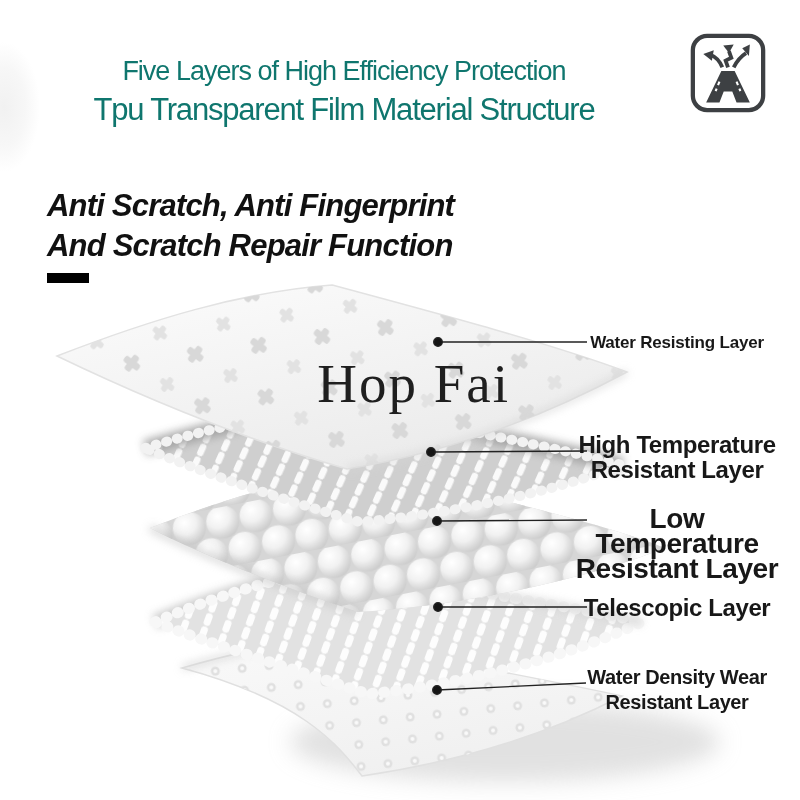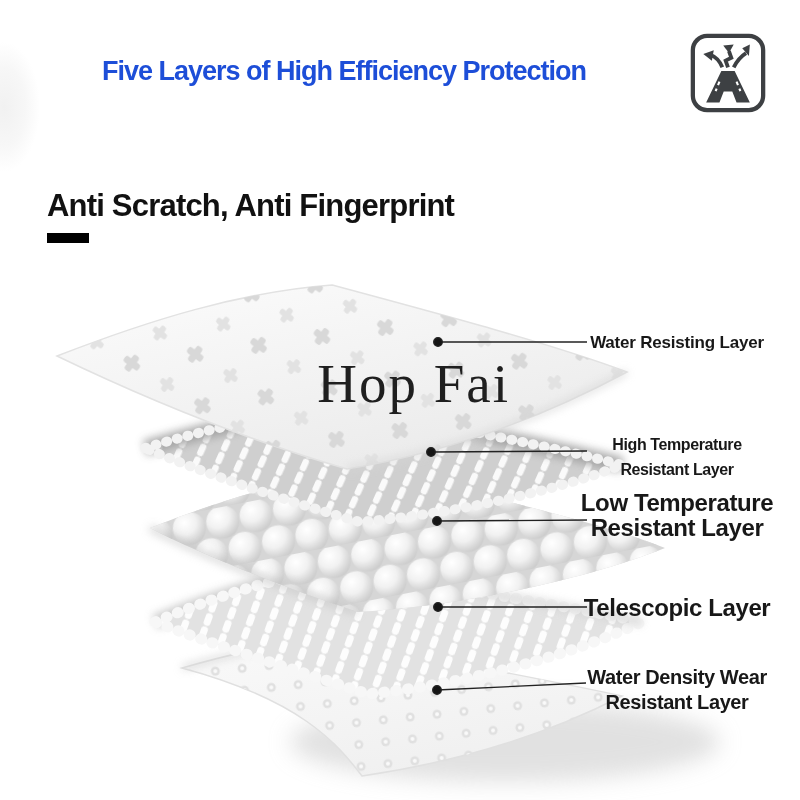--- a/index.html
+++ b/index.html
@@ -9,49 +9,49 @@
     overflow:hidden; font-family:"Liberation Sans", sans-serif; color:#1a1a1a;
   }
   
   .corner-smudge{
     position:absolute; left:-32px; top:42px; width:72px; height:130px;
     background:radial-gradient(closest-side,#f1f1f1 0%,#f7f7f7 60%,rgba(255,255,255,0) 100%);
   }
   
   .title-block{
     position:absolute; left:8px; top:52px; width:672px; text-align:center;
-    font-weight:bold; color:#1d4ed8;
+    font-weight:normal; color:#0f766e;
   }
   .title-line1{ font-size:27px; letter-spacing:-1px; line-height:38px; }
   .title-line2{ font-size:31px; letter-spacing:-1.2px; line-height:40px; }
   
   .subtitle-block{
     position:absolute; left:47px; top:186px; width:560px; text-align:left;
-    font-weight:bold; color:#111; font-size:31px; letter-spacing:-0.8px; line-height:40px;
+    font-weight:bold; color:#111; font-size:31px; letter-spacing:-0.8px; line-height:40px;font-style:italic;
   }
   .subtitle-bar{ margin-top:7px; width:42px; height:10px; background:#000; }
   
   .logo-box{ position:absolute; left:690px; top:32px; width:76px; height:82px; }
   
   .diagram-svg{ position:absolute; left:0; top:0; width:800px; height:800px; }
   
   .watermark{
     position:absolute; left:190px; top:352px; width:320px; text-align:right;
     font-family:"Liberation Serif", serif; font-size:55px; letter-spacing:2px;
     color:#1f1f1f; font-weight:normal; white-space:nowrap;
   }
   
   .layer-label{
     position:absolute; left:565px; width:224px; text-align:center;
     font-weight:bold; color:#181818;
   }
   .layer-label span{ display:block; }
   .label-1{ top:333px; font-size:17px; line-height:20px; letter-spacing:-0.2px; }
-  .label-2{ top:432px; font-size:16px; line-height:25px; letter-spacing:-0.4px; }
-  .label-3{ top:490px; font-size:24px; line-height:25px; letter-spacing:-0.4px; }
+  .label-2{ top:432px; font-size:24px; line-height:25px; letter-spacing:-0.4px; }
+  .label-3{ top:506px; font-size:28px; line-height:25px; letter-spacing:-0.4px; }
   .label-4{ top:595px; font-size:24px; line-height:25px; letter-spacing:-0.4px; }
   .label-5{ top:665px; font-size:20px; line-height:25px; letter-spacing:-0.4px; }
 </style>
 </head>
 <body>
 
 <div class="canvas">
 
   <div class="corner-smudge"></div>
 
@@ -156,24 +156,26 @@
         <circle cx="438" cy="607" r="4.3"></circle>
       <line x1="437" y1="690" x2="586" y2="683"></line>
         <circle cx="437" cy="690" r="4.3"></circle>
     </g>
   </svg>
 
   <div class="watermark">Hop Fai</div>
 
   <div class="title-block">
     <div class="title-line1">Five Layers of High Efficiency Protection</div>
+    <div class="title-line2">Tpu Transparent Film Material Structure</div>
   </div>
 
   <div class="subtitle-block">
     <div>Anti Scratch, Anti Fingerprint</div>
+    <div>And Scratch Repair Function</div>
     <div class="subtitle-bar"></div>
   </div>
 
   <div class="logo-box">
     <svg viewBox="0 0 80 86" width="76" height="82">
       <rect x="3" y="4" width="74" height="78" rx="15" fill="#ffffff" stroke="#3d4043" stroke-width="4.5"></rect>
 
       <path d="M17,74 L33,41 L47,41 L63,74 L49,74 L44.5,62.5 L35.5,62.5 L31,74 Z" fill="#3d4043"></path>
       <line x1="31" y1="52" x2="27" y2="62" stroke="#ffffff" stroke-width="2.2" stroke-dasharray="4 4"></line>
       <line x1="49" y1="52" x2="53" y2="62" stroke="#ffffff" stroke-width="2.2" stroke-dasharray="4 4"></line>

